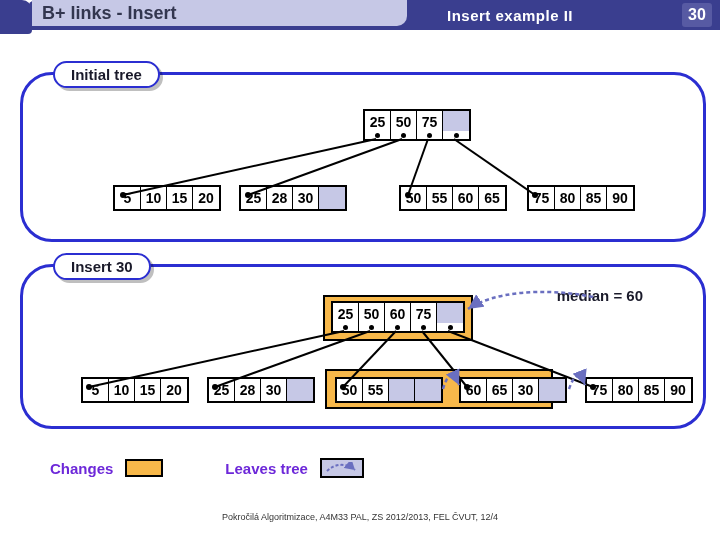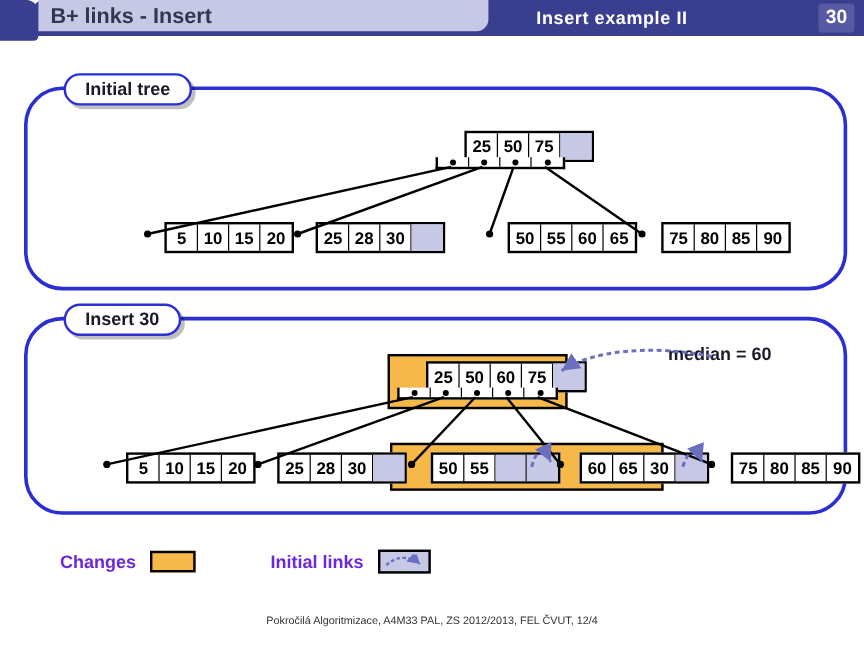--- a/index.html
+++ b/index.html
@@ -117,21 +117,20 @@
     background: #f7b84a;
     border: 2px solid #000;
   }
 
   
   .node {
     position: absolute;
     display: flex;
     border: 2px solid #000;
     background: #fff;
-    margin-left: 24px;
   }
   .cell {
     width: 26px;
     height: 22px;
     border-right: 1px solid #000;
     display: flex;
     align-items: center;
     justify-content: center;
     font-size: 14px;
     font-weight: 700;
@@ -384,21 +383,21 @@
 
       <path d="M570 30 C520 20, 470 25, 445 42" stroke="#6a6fc0" stroke-width="2.5" stroke-dasharray="4 3" fill="none" marker-end="url(#arr)"></path>
     </svg>
   </div>
 
 </div>
 
 <div class="legend">
   <span>Changes</span>
   <div class="legend-swatch"></div>
-  <span style="margin-left:50px;">Initial links</span>
+  <span style="margin-left:50px;">Leaves tree</span>
   <div class="legend-link-icon">
     <svg viewBox="0 0 34 12">
       <defs>
         <marker id="arr2" markerWidth="6" markerHeight="6" refX="5" refY="3" orient="auto">
           <path d="M0,0 L5,3 L0,6 Z" fill="#6a6fc0"></path>
         </marker>
       </defs>
       <path d="M2 9 C10 1, 22 1, 30 8" stroke="#6a6fc0" stroke-width="2" stroke-dasharray="3 2" fill="none" marker-end="url(#arr2)"></path>
     </svg>
   </div>

